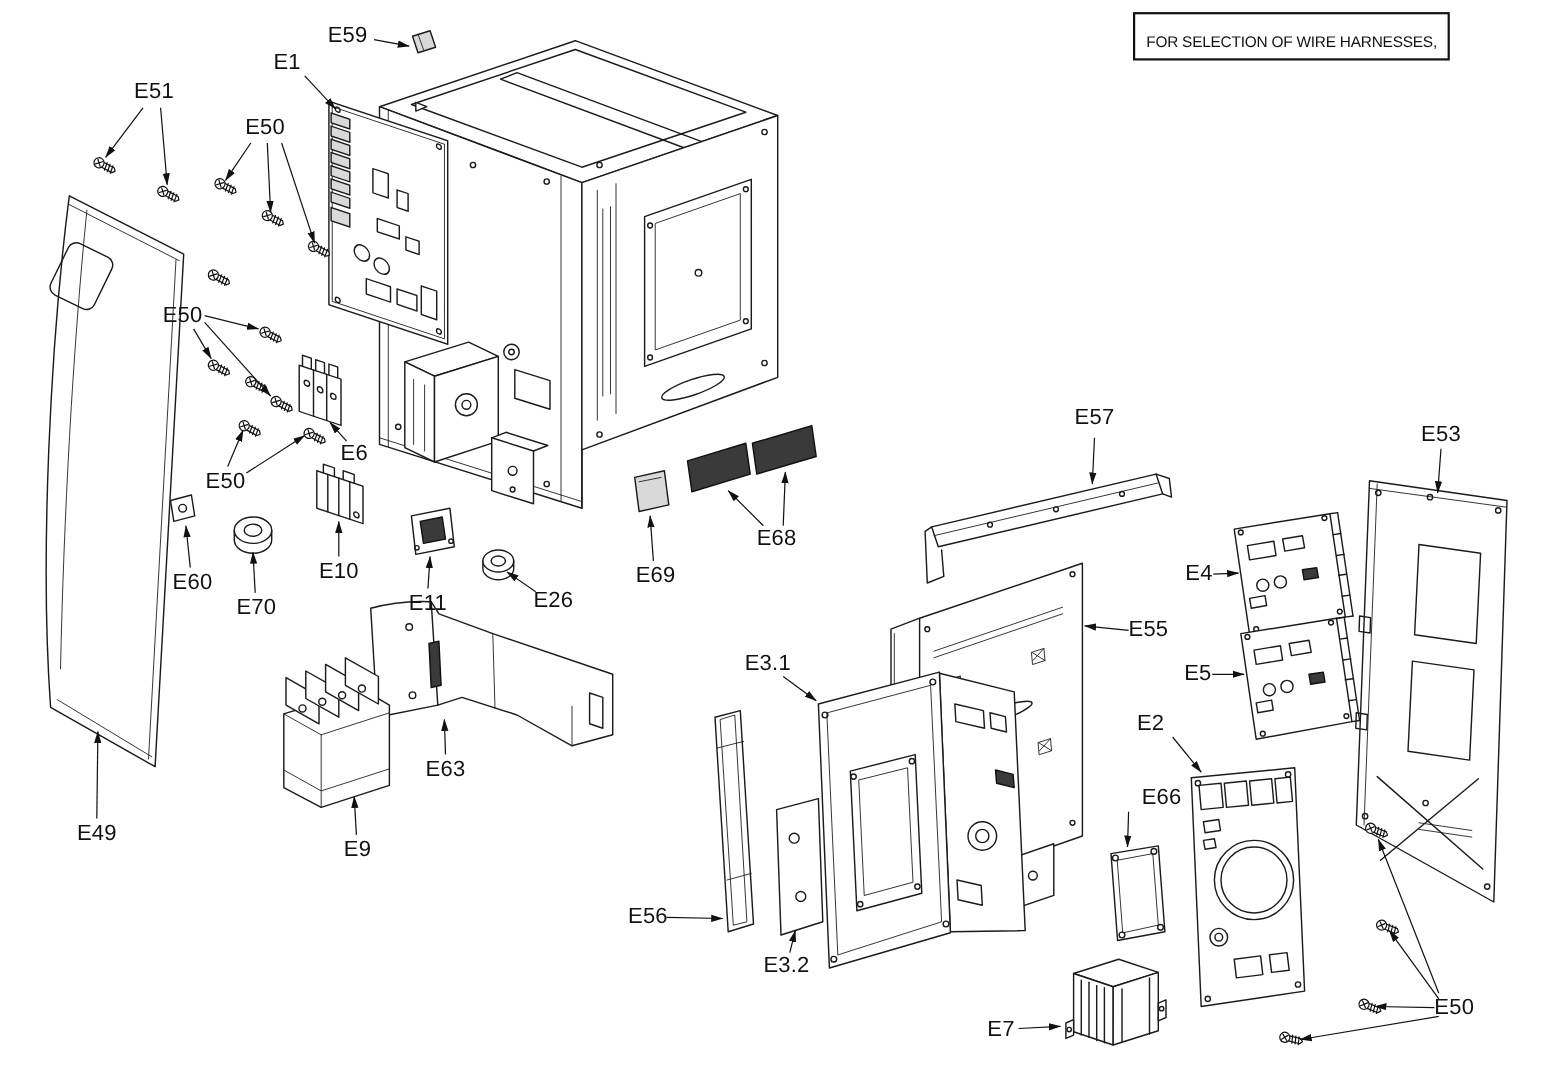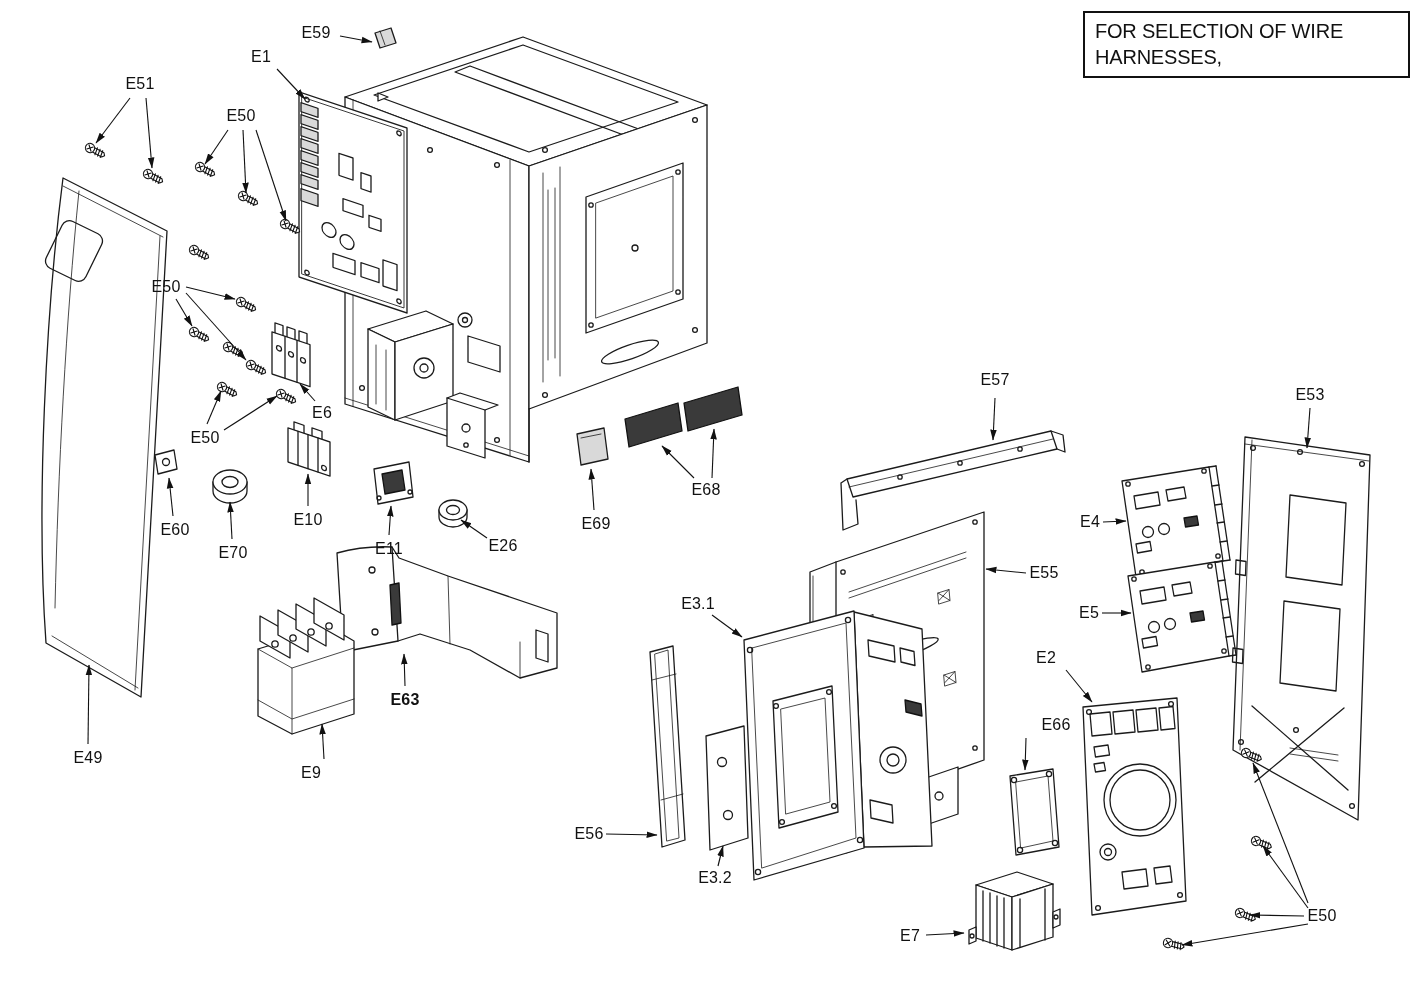--- a/index.html
+++ b/index.html
@@ -10,26 +10,26 @@
   g.part { stroke:#1b1b1b; stroke-width:1.3; fill:none; stroke-linejoin:round; stroke-linecap:round; }
   .thin  { stroke-width:0.8; }
   .dark  { fill:#3a3a3a; stroke:#111; }
   .mid   { fill:#d9d9d9; }
   .wh    { fill:#ffffff; }
 
   #leader-layer line { stroke:#111; stroke-width:1.1; fill:none; }
 
   .part-label {
     position:absolute; transform:translate(-50%,-50%);
-    font-size:16px; color:#111; white-space:nowrap; letter-spacing:0.2px;
+    font-size:20px; color:#111; white-space:nowrap; letter-spacing:0.2px;
   }
   .note-box {
-    position:absolute; left:1083px; top:11px;
-    border:2px solid #111; padding:5px 10px 6px 10px;
-    font-size:20px; line-height:1.3; color:#111; letter-spacing:-0.2px;
+    position:absolute; left:1030px; top:11px;
+    border:2px solid #111; padding:16px 10px 6px 10px;
+    font-size:14px; line-height:1.3; color:#111; letter-spacing:-0.2px;
     background:#fff;
   }
 </style>
 </head>
 <body>
 
 <div class="stage">
 
 <svg id="diagram-svg" width="1410" height="986" viewBox="0 0 1410 986" xmlns="http://www.w3.org/2000/svg" xmlns:xlink="http://www.w3.org/1999/xlink">
   <defs>
@@ -467,22 +467,22 @@
       <div class="part-label" style="left: 166px; top: 287px;">E50</div>
       <div class="part-label" style="left: 205px; top: 438px;">E50</div>
       <div class="part-label" style="left: 322px; top: 413px; text-align: center;">E6</div>
       <div class="part-label" style="left: 175px; top: 530px;">E60</div>
       <div class="part-label" style="left: 233px; top: 553px;">E70</div>
       <div class="part-label" style="left: 308px; top: 520px;">E10</div>
       <div class="part-label" style="left: 389px; top: 549px;">E11</div>
       <div class="part-label" style="left: 503px; top: 546px;">E26</div>
       <div class="part-label" style="left: 596px; top: 524px;">E69</div>
       <div class="part-label" style="left: 706px; top: 490px;">E68</div>
-      <div class="part-label" style="left: 405px; top: 700px; font-weight: bold;">E63</div>
-      <div class="part-label" style="left: 311px; top: 773px;">E9</div>
+      <div class="part-label" style="left: 405px; top: 700px;">E63</div>
+      <div class="part-label" style="left: 325px; top: 773px;">E9</div>
       <div class="part-label" style="left: 88px; top: 758px;">E49</div>
       <div class="part-label" style="left: 995px; top: 380px;">E57</div>
       <div class="part-label" style="left: 1310px; top: 395px;">E53</div>
       <div class="part-label" style="left: 1090px; top: 522px;">E4</div>
       <div class="part-label" style="left: 1044px; top: 573px;">E55</div>
       <div class="part-label" style="left: 1089px; top: 613px;">E5</div>
       <div class="part-label" style="left: 698px; top: 604px;">E3.1</div>
       <div class="part-label" style="left: 1046px; top: 658px;">E2</div>
       <div class="part-label" style="left: 1027px; top: 725px; margin-left: 29px;">E66</div>
       <div class="part-label" style="left: 589px; top: 834px;">E56</div>

